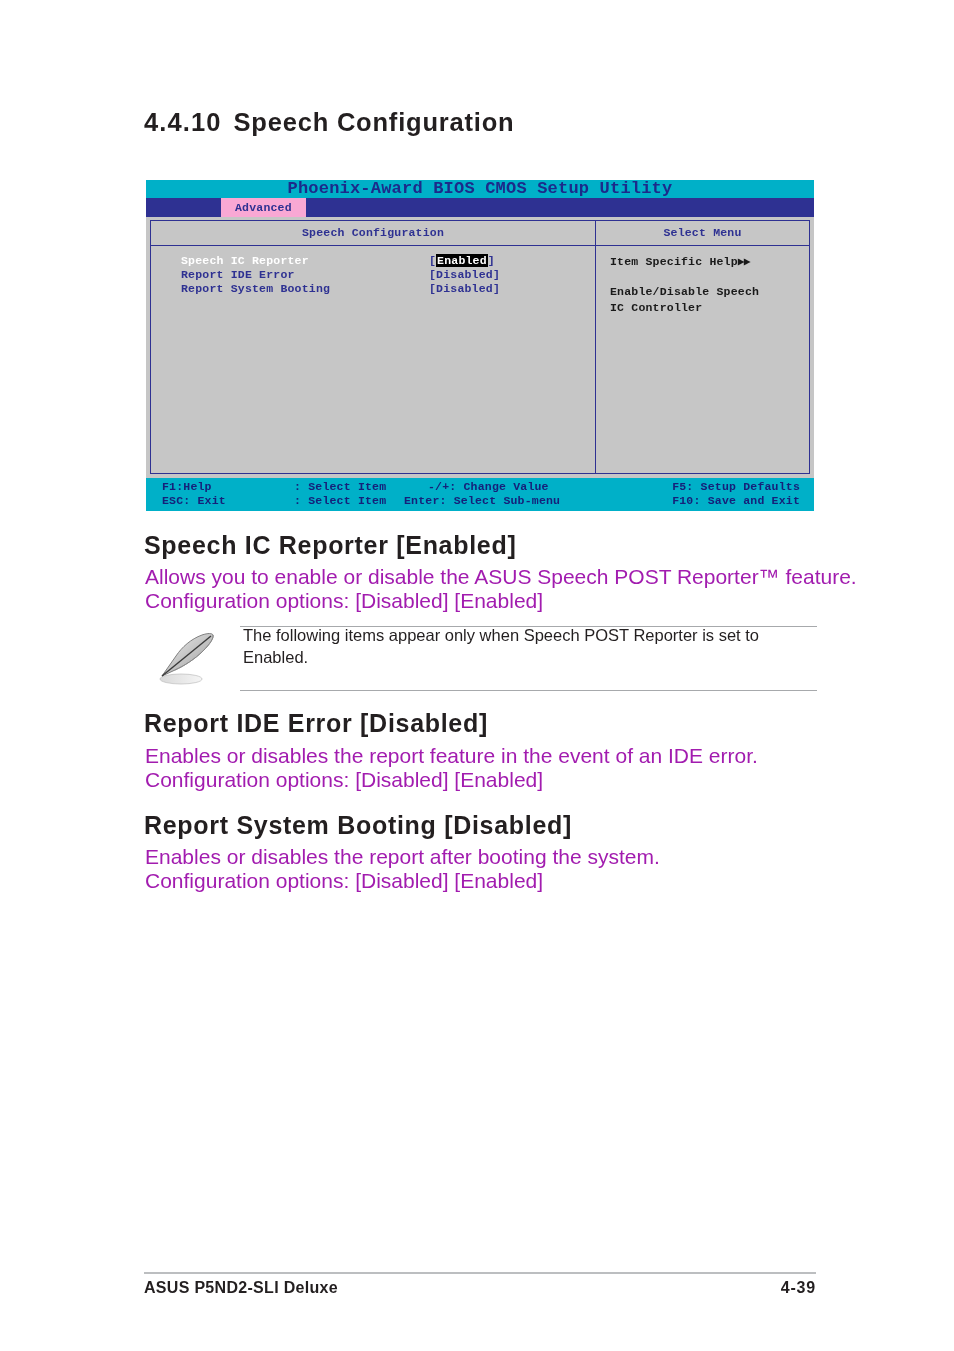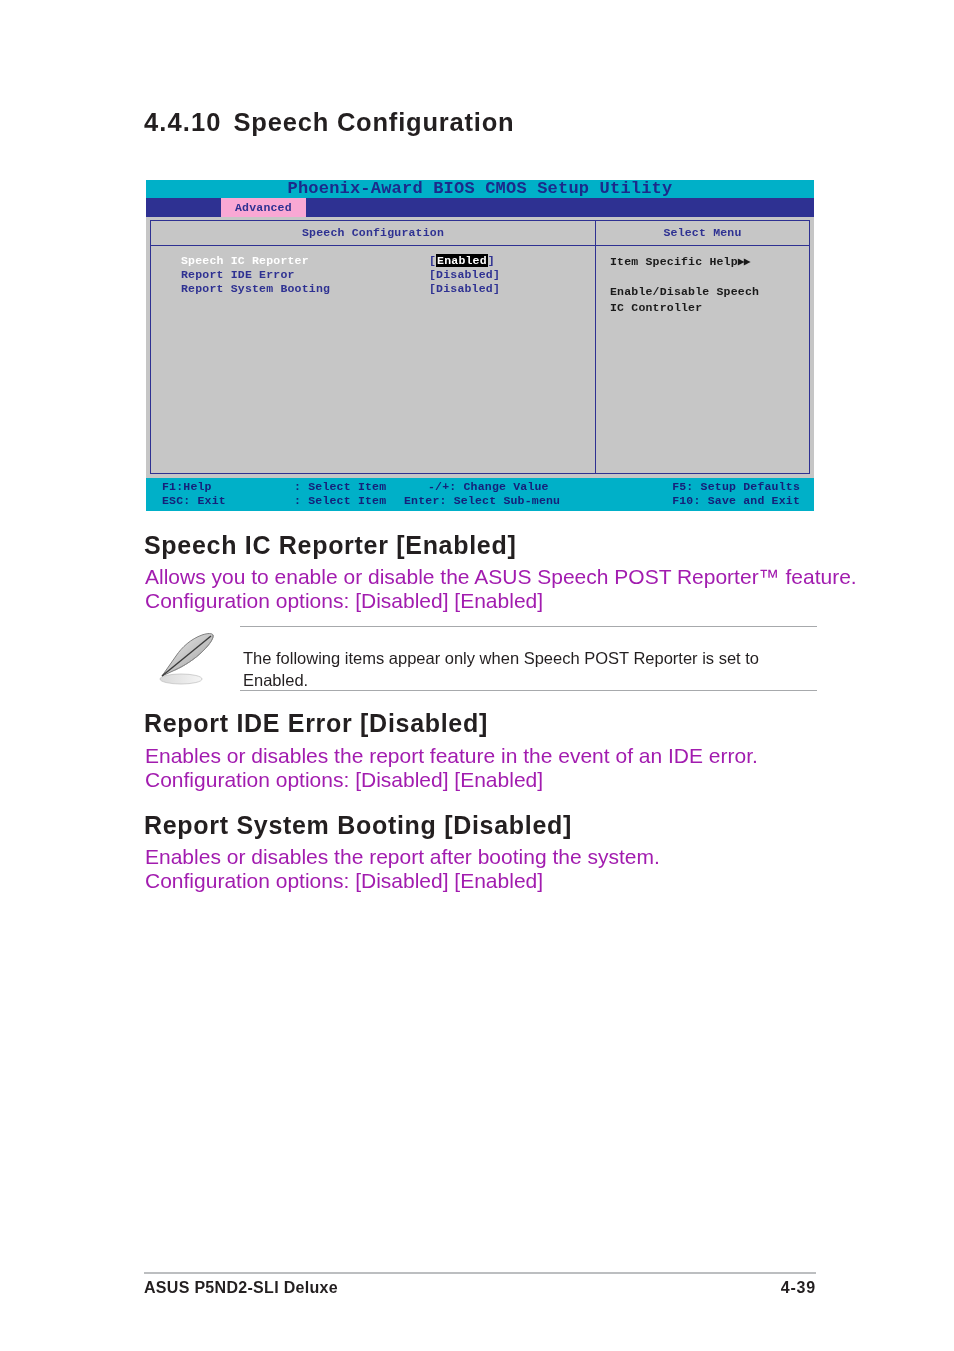--- a/index.html
+++ b/index.html
@@ -202,21 +202,21 @@
     left: 95px;
     width: 577px;
     height: 1px;
     background: #a7a9ac;
   }
   .note-rule.top { top: 4px; }
   .note-rule.bottom { top: 68px; }
   .note-text {
     position: absolute;
     left: 98px;
-    top: 25px;
+    top: 2px;
     width: 560px;
     font-size: 16.5px;
     line-height: 22px;
     color: #231f20;
   }
   .note-icon {
     position: absolute;
     left: 5px;
     top: 2px;
     width: 80px;

